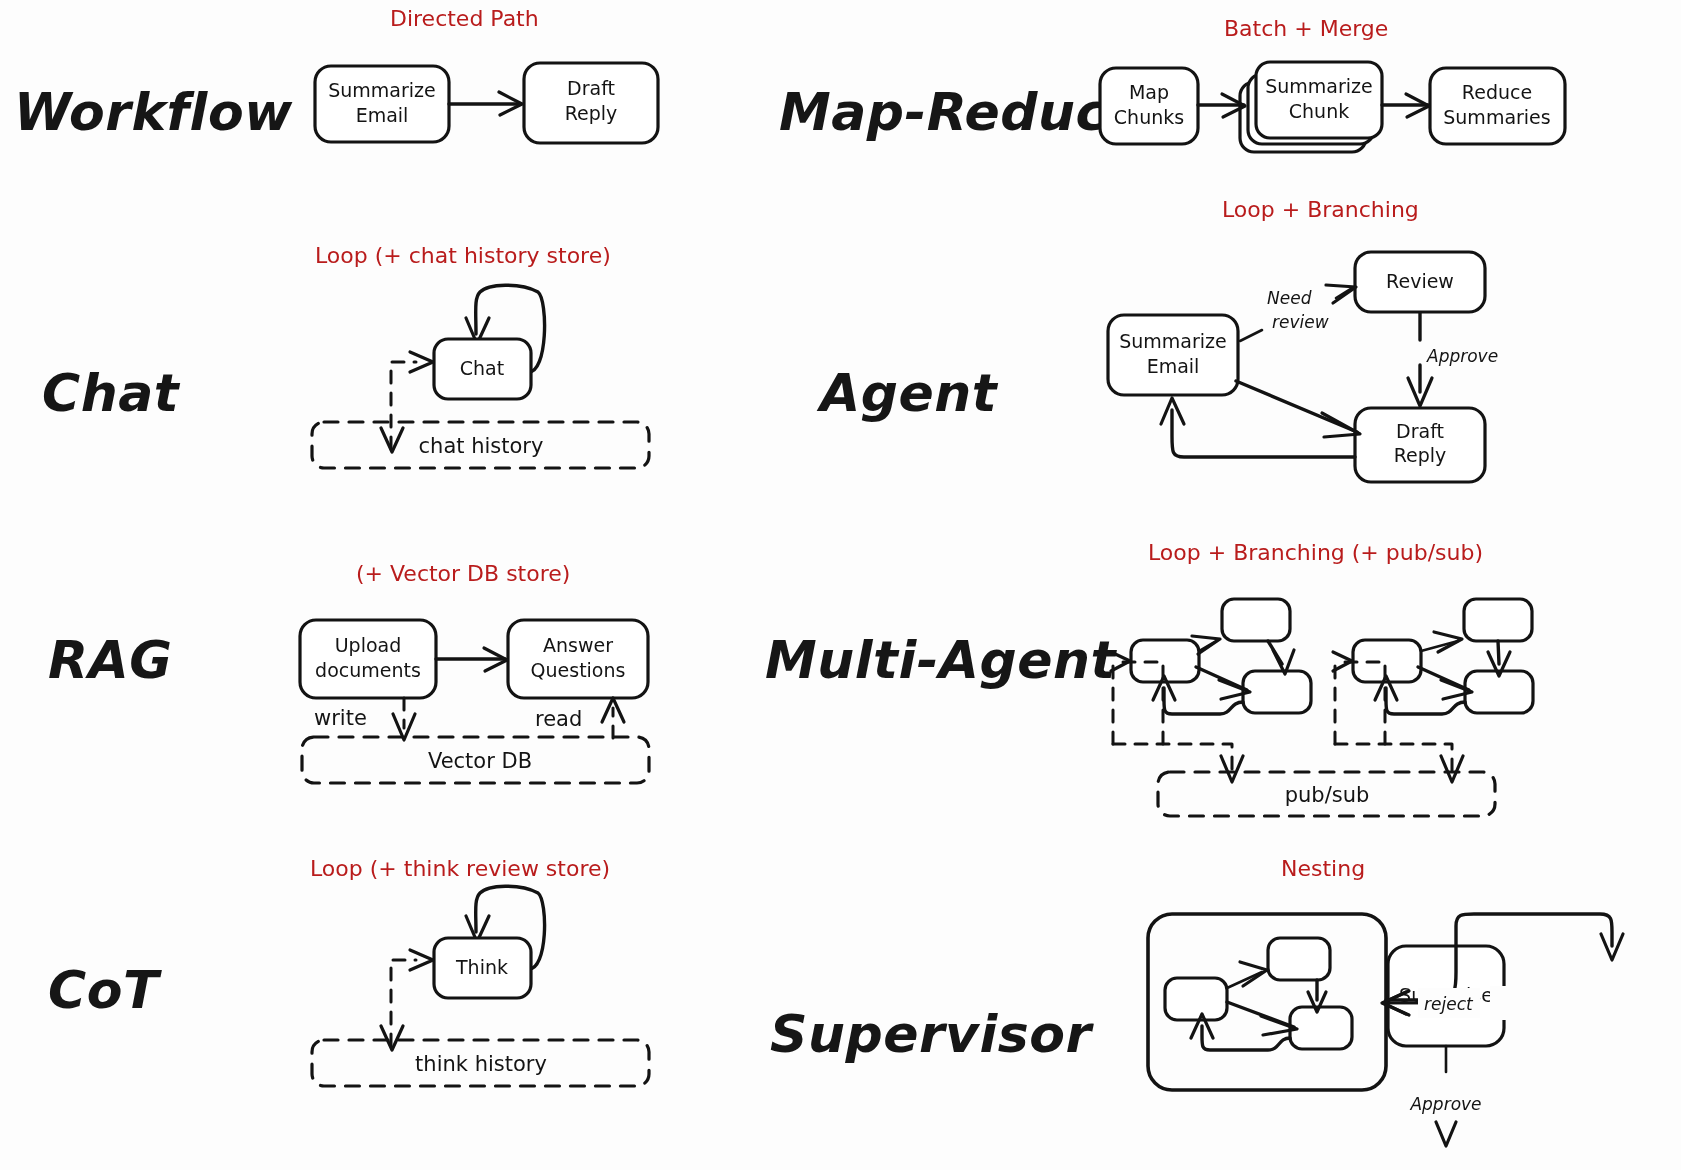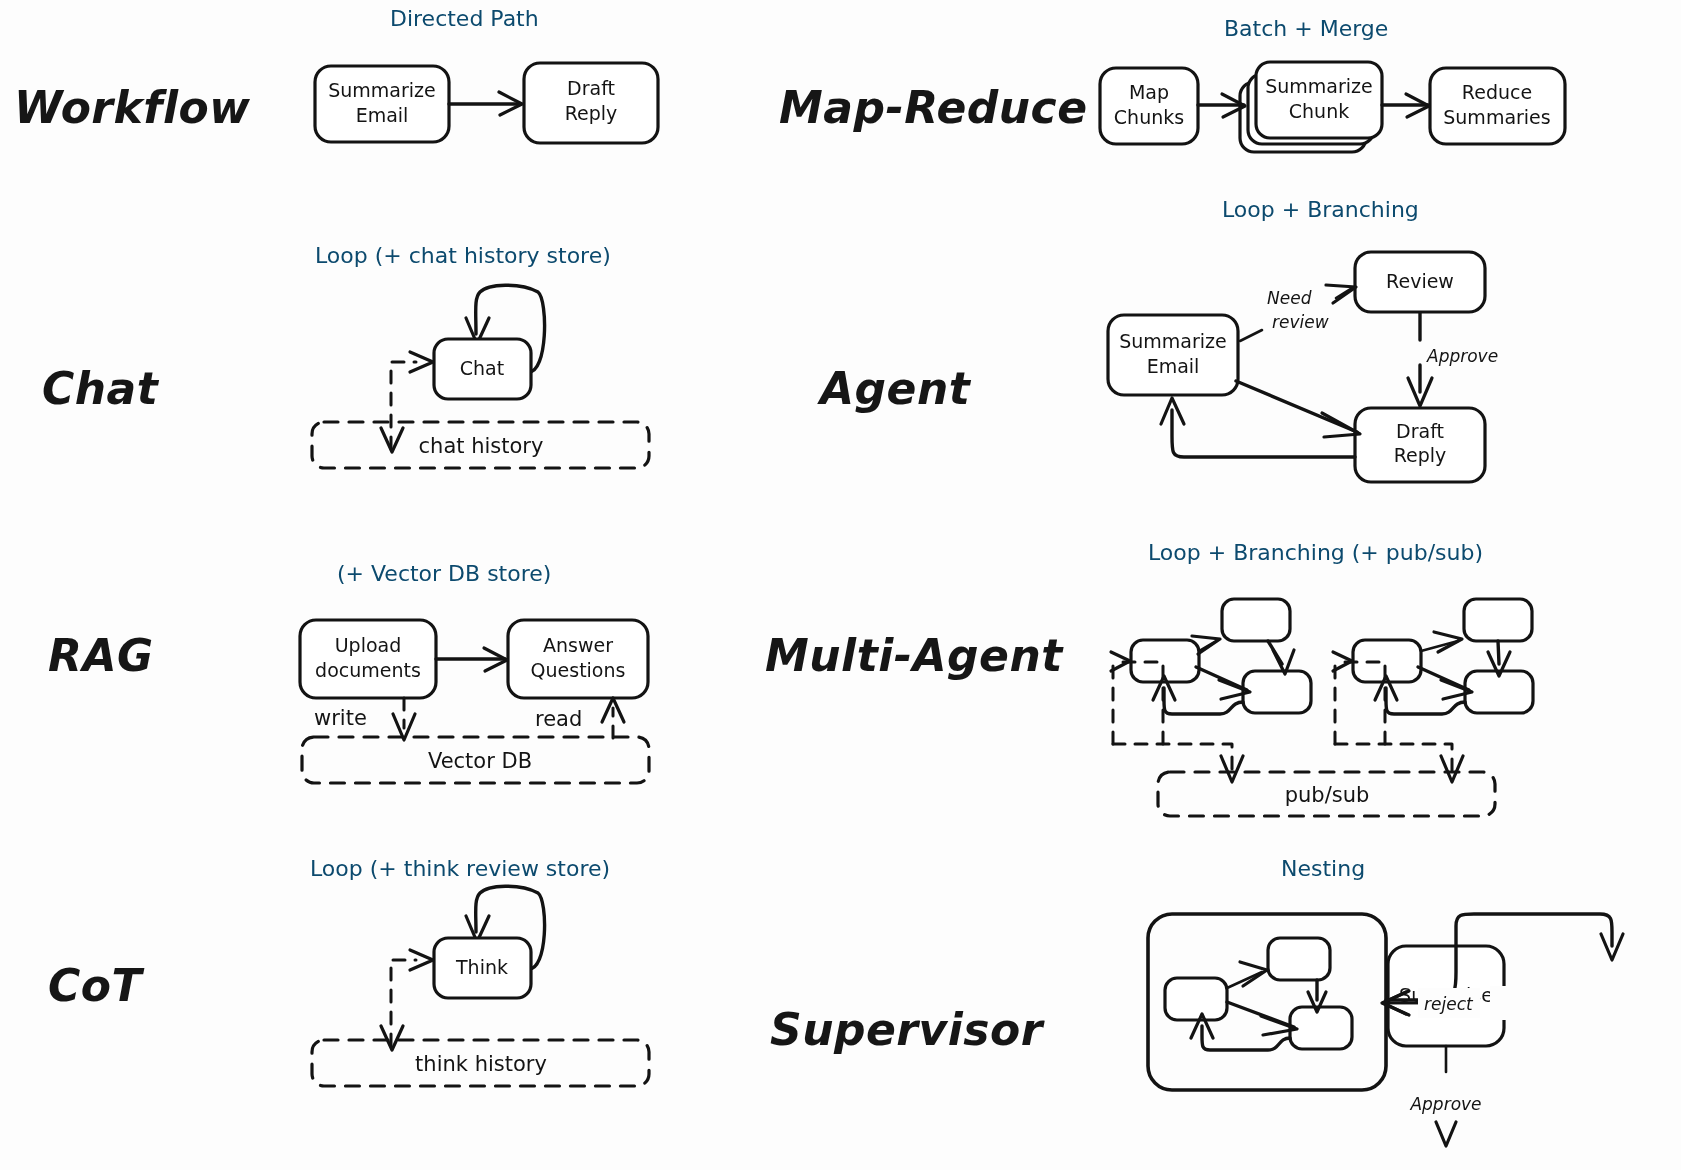--- a/index.html
+++ b/index.html
@@ -17,32 +17,32 @@
   }
   .canvas {
     position: absolute;
     left: 0; top: 0;
     width: 1681px;
     height: 1170px;
   }
   .row-label {
     position: absolute;
     font-family: "DejaVu Sans", sans-serif;
-    font-size: 44px;
+    font-size: 52px;
     font-style: italic;
     font-weight: 600;
     letter-spacing: 0.5px;
     color: #161616;
     white-space: nowrap;
   }
   .panel-title {
     position: absolute;
     font-family: "DejaVu Sans", sans-serif;
     font-size: 22px;
-    color: #0c4a6e;
+    color: #b91c1c;
     white-space: nowrap;
     text-align: center;
   }
   .node-text, .edge-label, .store-text {
     font-family: "DejaVu Sans", sans-serif;
     fill: #141414;
   }
   .node-text { font-size: 19px; }
   .store-text { font-size: 21px; }
   .edge-label { font-size: 17px; font-style: italic; }
@@ -108,21 +108,21 @@
 
 <div class="row-label" style="left:763px; top:82px;margin-left:16px;">Map-Reduce</div>
 <div class="row-label" style="left:820px; top:363px;">Agent</div>
 <div class="row-label" style="left:765px; top:630px;">Multi-Agent</div>
 <div class="row-label" style="left:770px; top:960px;margin-top:44px;">Supervisor</div>
 
 <div class="panel-title" style="left:390px; top:6px;">Directed Path</div>
 <div class="panel-title" style="left:1224px; top:16px;text-align:center;">Batch + Merge</div>
 <div class="panel-title" style="left:315px; top:243px;">Loop (+ chat history store)</div>
 <div class="panel-title" style="left:1222px; top:197px;">Loop + Branching</div>
-<div class="panel-title" style="left:337px; top:561px;">(+ Vector DB store)</div>
+<div class="panel-title" style="left:356px; top:561px;">(+ Vector DB store)</div>
 <div class="panel-title" style="left:1148px; top:540px;">Loop + Branching (+ pub/sub)</div>
 <div class="panel-title" style="left:310px; top:856px;">Loop (+ think review store)</div>
 <div class="panel-title" style="left:1281px; top:856px;">Nesting</div>
 
 <svg class="canvas" viewBox="0 0 1681 1170">
 
   <g>
     <rect class="nd" x="315" y="66" width="134" height="76" rx="16"></rect>
     <text class="node-text" x="382" y="97" text-anchor="middle">Summarize</text>
     <text class="node-text" x="382" y="122" text-anchor="middle">Email</text>

